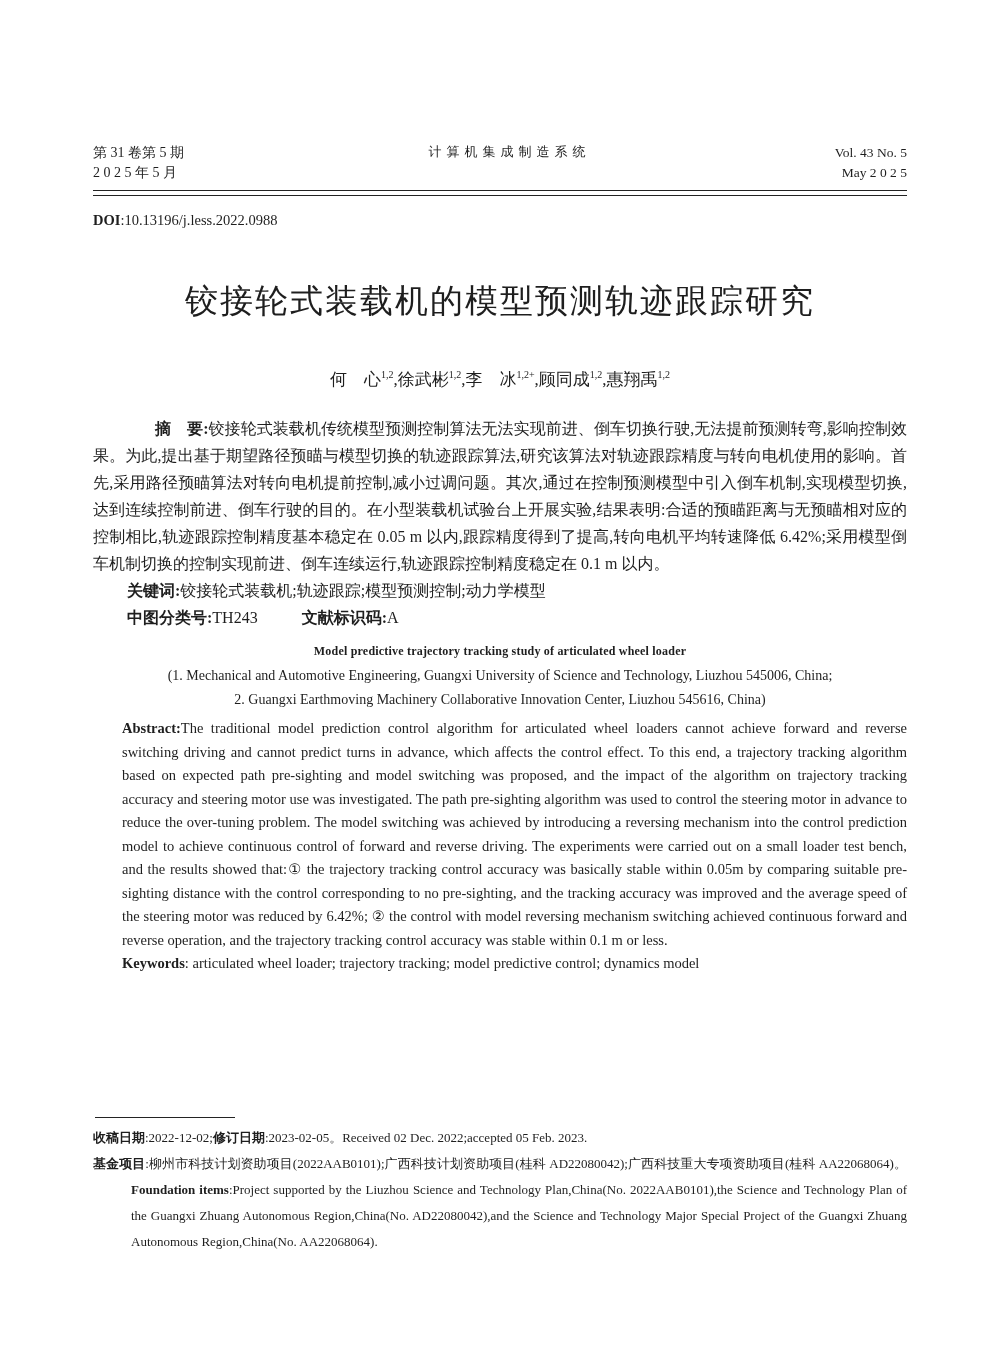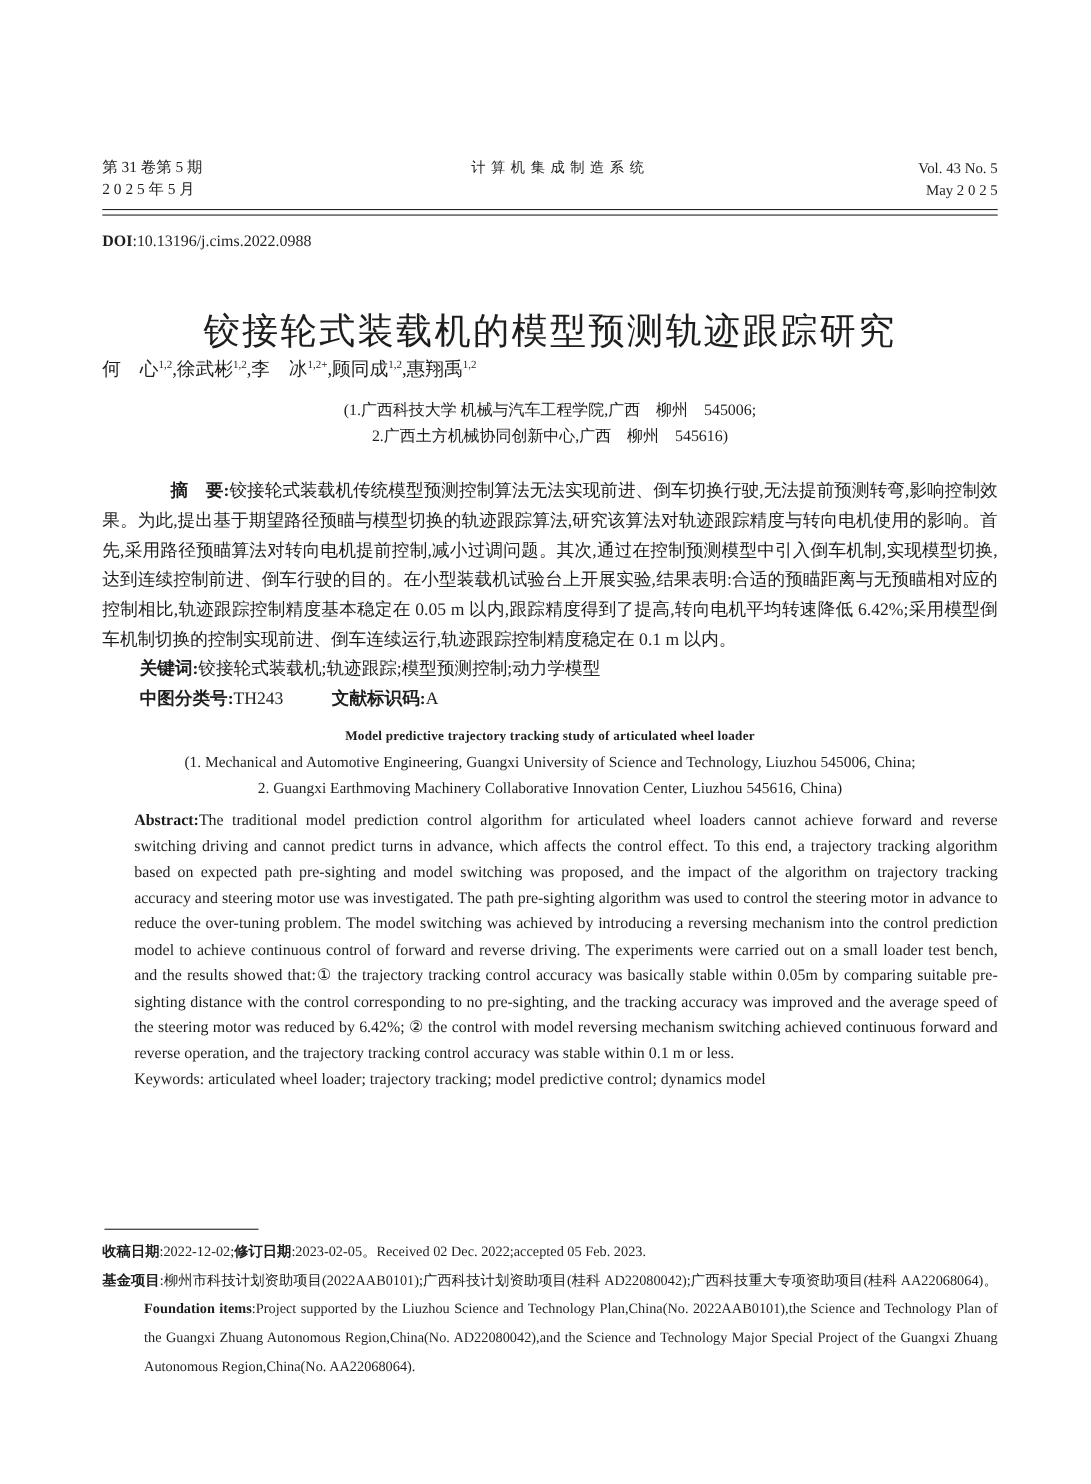--- a/index.html
+++ b/index.html
@@ -21,39 +21,39 @@
   .jh-name-en{font-size:14.5px;margin-top:3px;letter-spacing:0.3px;}
   .jh-right{font-size:13.5px;line-height:20px;text-align:right;white-space:nowrap;}
 
   .double-rule{margin-top:7px;height:4px;border-top:1.6px solid #232323;border-bottom:1.6px solid #232323;}
 
   .doi{margin-top:16px;font-size:14.5px;}
   .doi b{font-weight:700;}
 
   
   .title-cn{margin:50px 0 0 0;text-align:center;font-size:33px;font-weight:400;letter-spacing:2px;}
-  .authors-cn{text-align:left;font-size:17px;}
+  .authors-cn{margin-top:44px;text-align:center;font-size:17px;}
   .authors-cn sup,.authors-en sup{font-size:10px;vertical-align:super;line-height:0;}
   .affil-cn{margin-top:14px;text-align:center;font-size:14.5px;line-height:24px;}
 
   
   .abstract-cn{margin:24px 0 0 0;font-size:16px;line-height:27px;text-align:justify;text-indent:62px;}
   .abstract-cn b{font-weight:700;}
   .keywords-cn,.clc-line{margin:0;font-size:16px;line-height:27px;text-indent:34px;}
   .keywords-cn b,.clc-line b{font-weight:700;}
   .clc-line .gap{margin-left:44px;font-weight:700;}
 
   
   .title-en{margin:13px 0 0 0;text-align:center;font-size:12px;font-weight:700;letter-spacing:0.2px;}
   .authors-en{margin-top:7px;text-align:center;font-size:14.5px;font-style:italic;}
   .affil-en{margin-top:5px;text-align:center;font-size:14px;line-height:24px;}
   .abstract-en{margin:5px 0 0 29px;font-size:14.5px;line-height:23.5px;text-align:justify;}
   .abstract-en b{font-weight:700;font-style:normal;}
   .keywords-en{margin:0 0 0 29px;font-size:14.5px;line-height:23.5px;}
-  .keywords-en b{font-weight:400;}
+  .keywords-en b{font-weight:700;}
 
   
   .footnote{position:absolute;left:93px;top:1117px;width:814px;font-size:13px;line-height:26px;}
   .fn-rule{width:140px;border-top:1.6px solid #232323;margin:0 0 7px 2px;}
   .fn-line{margin:0;text-align:justify;}
   .fn-fund{padding-left:38px;text-indent:-38px;}
   .fn-line b{font-weight:700;}
 </style>
 </head>
 <body>
@@ -70,30 +70,26 @@
         <div class="jh-name-cn">计算机集成制造系统</div>
       </div>
       <div class="jh-right">
         <div>Vol. 43 No. 5</div>
         <div>May 2 0 2 5</div>
       </div>
     </div>
 
     <div class="double-rule"></div>
 
-    <div class="doi"><b>DOI</b><span>:10.13196/j.cims.2022.0988</span></div>
+    <div class="doi"><b>DOI</b><span>:10.13196/j.less.2022.0988</span></div>
 
     <h1 class="title-cn">铰接轮式装载机的模型预测轨迹跟踪研究</h1>
 
     <div class="authors-cn"><span>何　心</span><sup>1,2</sup>,<span>徐武彬</span><sup>1,2</sup>,<span>李　冰</span><sup>1,2+</sup>,<span>顾同成</span><sup>1,2</sup>,<span>惠翔禹</span><sup>1,2</sup></div>
 
-    <div class="affil-cn">
-      <div>(1.广西科技大学 机械与汽车工程学院,广西　柳州　545006;</div>
-      <div>2.广西土方机械协同创新中心,广西　柳州　545616)</div>
-    </div>
 
     <p class="abstract-cn"><b>摘　要:</b><span>铰接轮式装载机传统模型预测控制算法无法实现前进、倒车切换行驶,无法提前预测转弯,影响控制效果。为此,提出基于期望路径预瞄与模型切换的轨迹跟踪算法,研究该算法对轨迹跟踪精度与转向电机使用的影响。首先,采用路径预瞄算法对转向电机提前控制,减小过调问题。其次,通过在控制预测模型中引入倒车机制,实现模型切换,达到连续控制前进、倒车行驶的目的。在小型装载机试验台上开展实验,结果表明:合适的预瞄距离与无预瞄相对应的控制相比,轨迹跟踪控制精度基本稳定在 0.05 m 以内,跟踪精度得到了提高,转向电机平均转速降低 6.42%;采用模型倒车机制切换的控制实现前进、倒车连续运行,轨迹跟踪控制精度稳定在 0.1 m 以内。</span></p>
 
     <p class="keywords-cn"><b>关键词:</b><span>铰接轮式装载机;轨迹跟踪;模型预测控制;动力学模型</span></p>
 
     <p class="clc-line"><b>中图分类号:</b><span>TH243</span><b class="gap">文献标识码:</b><span>A</span></p>
 
     <h2 class="title-en">Model predictive trajectory tracking study of articulated wheel loader</h2>
 
 

